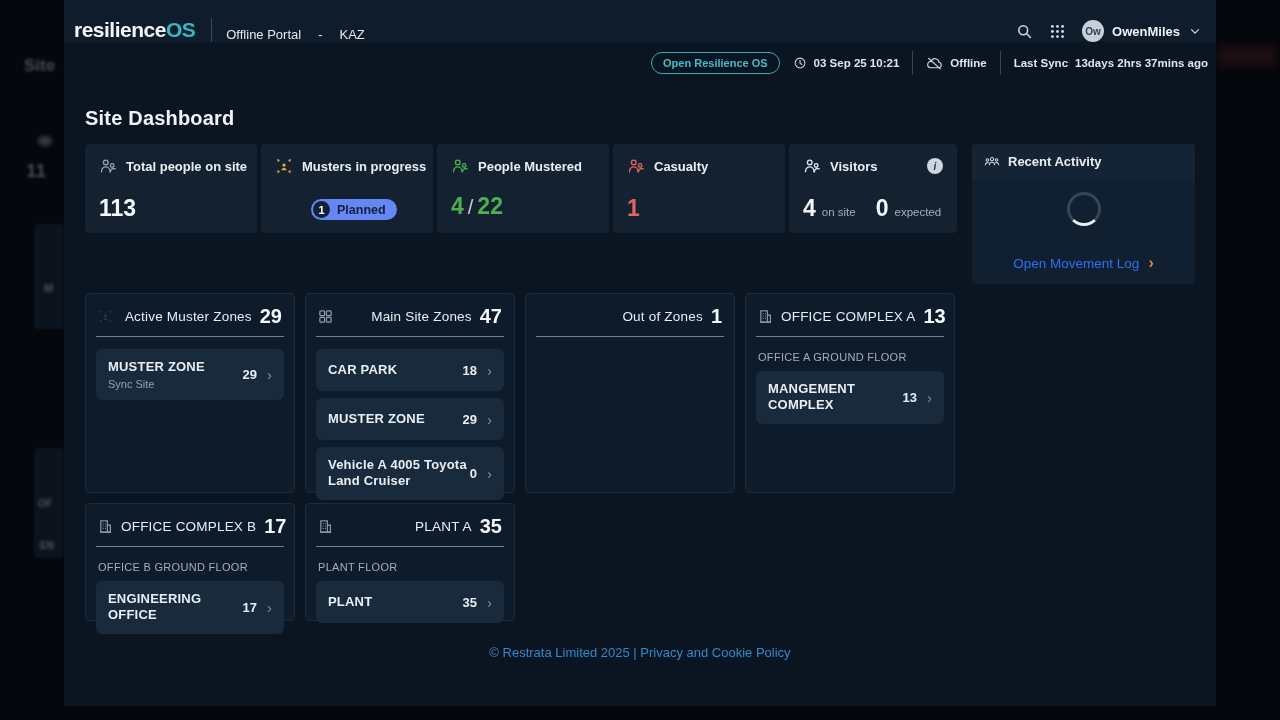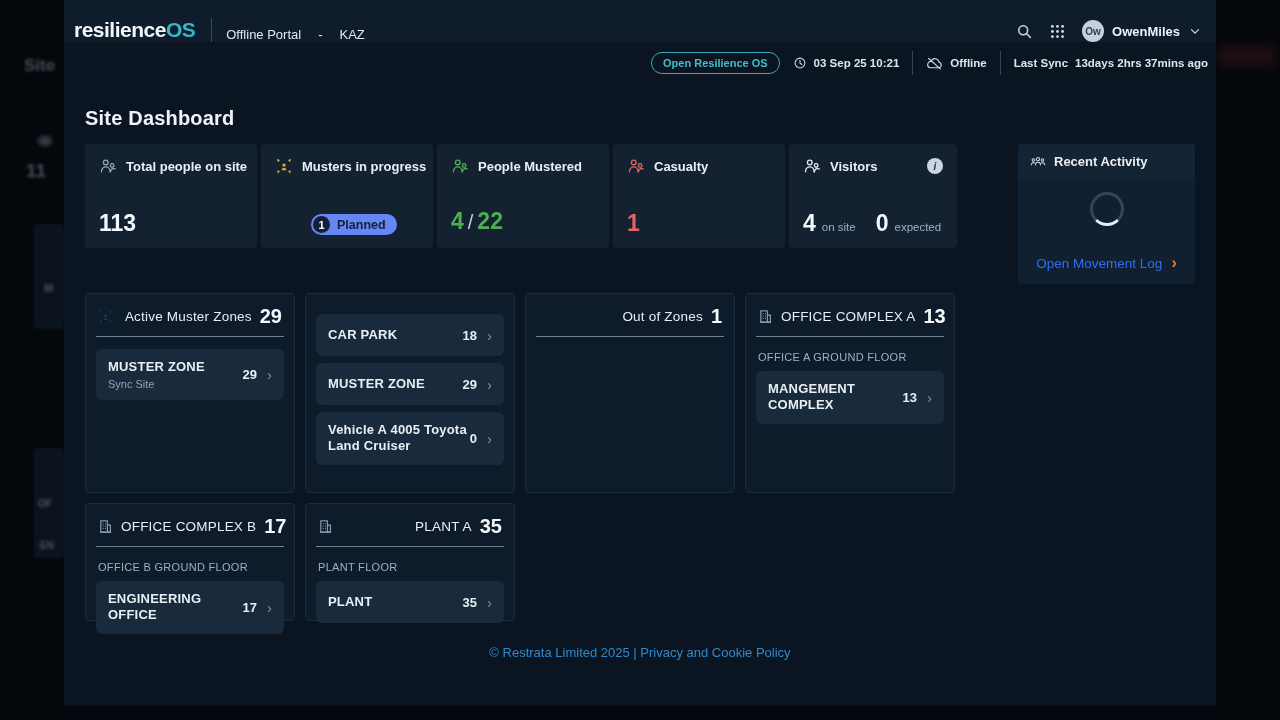--- a/index.html
+++ b/index.html
@@ -35,39 +35,39 @@
   .open-os-btn { border:1px solid #3aa9b6; color:#43bcc8; background:transparent; font-size:11px; font-weight:600;
     padding:4px 11px; border-radius:11px; cursor:pointer; font-family:inherit; }
   .sb-muted { font-weight:600; }
 
   
   .content { padding:0 21px; }
   .page-title { font-size:20px; font-weight:700; color:#f0f4f8; margin-top:26px; letter-spacing:.2px; }
 
   
   .stats-row { display:flex; gap:4px; margin-top:14px; align-items:flex-start; }
-  .stat-card { width:172px; height:104px; background:#132130; border-radius:4px; padding:13px 14px; display:flex; flex-direction:column; justify-content:space-between; }
+  .stat-card { width:172px; height:89px; background:#132130; border-radius:4px; padding:13px 14px; display:flex; flex-direction:column; justify-content:space-between; }
   .stat-head { display:flex; align-items:center; gap:9px; }
   .stat-label { font-size:13px; font-weight:600; color:#e9eff5; white-space:nowrap; }
   .stat-value { font-size:23px; font-weight:700; color:#f4f8fb; line-height:1; }
   .stat-value.red { color:#e06565; }
   .green { color:#4caf50; }
   .muster-badge { margin-left:36px; width:fit-content; background:#6487f5; border-radius:11px; height:21px; display:flex; align-items:center; gap:7px; padding:2px 11px 2px 2px; }
   .muster-badge .cnt { width:17px; height:17px; border-radius:50%; background:#142038; color:#fff; font-size:11px; font-weight:700; display:flex; align-items:center; justify-content:center; }
   .muster-badge .txt { font-size:12.5px; font-weight:600; color:#142038; }
   .ratio { display:flex; align-items:baseline; gap:4px; }
   .ratio .sep { color:#c6d1dc; font-size:20px; font-weight:500; }
   .ratio .num { font-size:23px; font-weight:700; }
   .vis-vals { display:flex; align-items:baseline; gap:6px; }
   .vis-vals .small { font-size:11.5px; font-weight:500; color:#9fb0c2; }
   .vis-vals .gap { width:8px; }
   .info-badge { margin-left:auto; width:16px; height:16px; border-radius:50%; background:#ccd6e0; color:#223140; font-size:10px; font-weight:700; font-style:italic; display:flex; align-items:center; justify-content:center; cursor:pointer; }
 
   
-  .recent-card { width:177px; height:140px; margin-left:auto; border-radius:4px; overflow:hidden; background:#112030; }
+  .recent-card { width:223px; height:140px; margin-left:auto; border-radius:4px; overflow:hidden; background:#112030; }
   .recent-head { background:#152434; padding:10px 12px; display:flex; align-items:center; gap:8px; font-size:13px; font-weight:600; color:#e9eef4; }
   .recent-body { height:102px; display:flex; flex-direction:column; align-items:center; justify-content:space-between; padding:13px 0 10px; }
   .spinner { width:34px; height:34px; border-radius:50%; border:3px solid #35465a; border-bottom-color:#e8eef4; animation:spin 1s linear infinite; }
   @keyframes spin { to { transform:rotate(360deg); } }
   .movement-link { display:flex; align-items:center; gap:9px; font-size:13.5px; color:#2d6ef5; cursor:pointer; }
   .movement-link .chev { color:#e0862e; font-size:16px; font-weight:700; line-height:1; }
 
   
   .zones { display:grid; grid-template-columns:repeat(4,210px); gap:10px; width:870px; margin-top:9px; }
   .zcard { background:#0d1b2a; border:1px solid #1b2c3f; border-radius:4px; padding:8px 10px; }
@@ -321,20 +321,32 @@
               <div class="zrow-name">MUSTER ZONE</div>
               <div class="zrow-sub">Sync Site</div>
             </div>
             <span class="zrow-val">29</span>
             <span class="zrow-chev">›</span>
           </div>
         </div>
       </section>
 
       <section class="zcard tall">
+        <div class="zhead">
+          <span class="zicon">
+            <svg width="15" height="15" viewBox="0 0 16 16" fill="none" stroke="#8fa0b3" stroke-width="1.3">
+              <rect x="2" y="2" width="5" height="5" rx="1"></rect>
+                <rect x="9" y="2" width="5" height="5" rx="1"></rect>
+              <rect x="2" y="9" width="5" height="5" rx="1"></rect>
+                <rect x="9" y="9" width="5" height="5" rx="1"></rect>
+            </svg>
+          </span>
+          <span class="ztitle">Main Site Zones</span>
+          <span class="zcount">47</span>
+        </div>
         <div class="zlist">
           <div class="zrow">
             <div class="zrow-main">
                 <div class="zrow-name">CAR PARK</div>
               </div>
             <span class="zrow-val">18</span>
             <span class="zrow-chev">›</span>
           </div>
           <div class="zrow">
             <div class="zrow-main">

